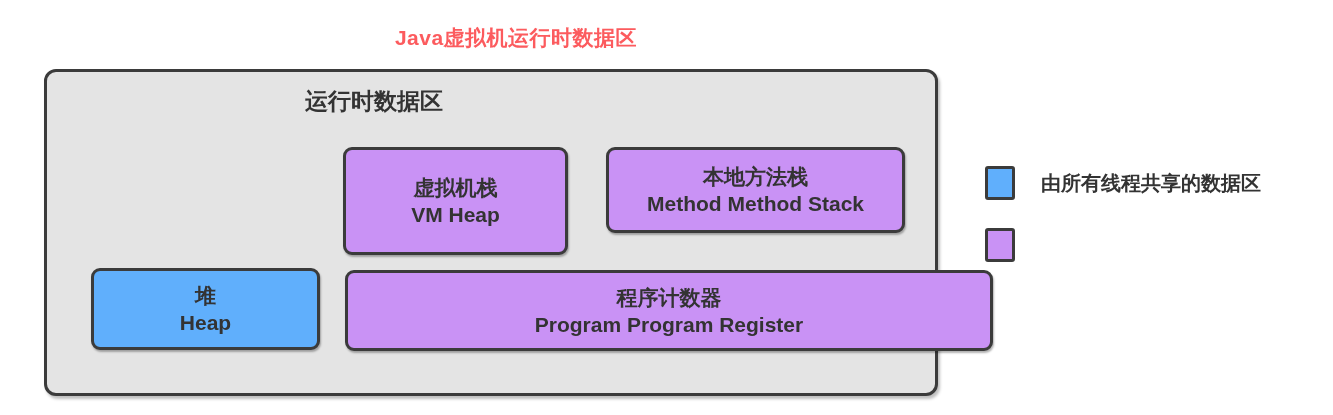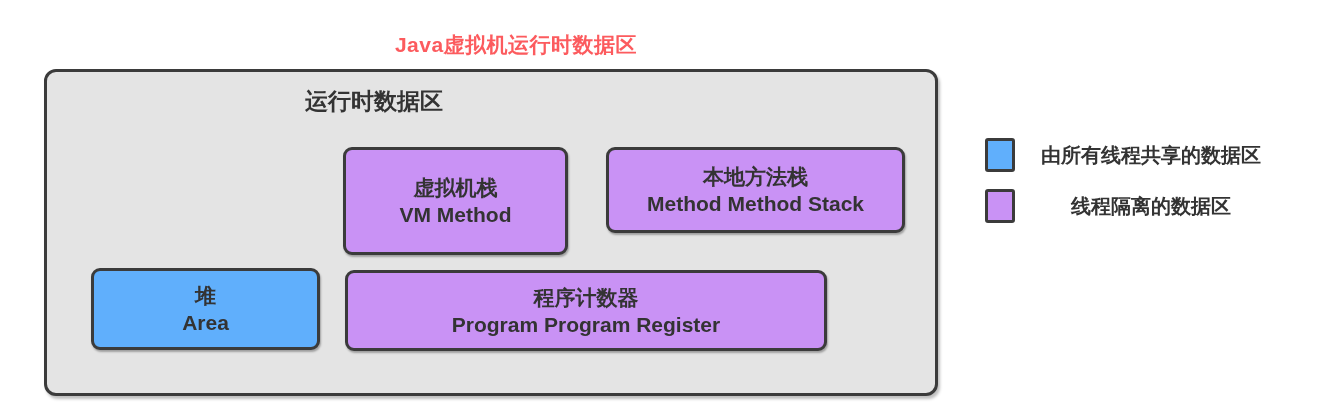--- a/index.html
+++ b/index.html
@@ -11,21 +11,21 @@
   .stage {
     position: relative;
     width: 1333px;
     height: 415px;
     background: #ffffff;
     overflow: hidden;
   }
   .diagram-title {
     position: absolute;
     left: 316px;
-    top: 31px;
+    top: 24px;
     width: 400px;
     text-align: center;
     font-size: 21px;
     font-weight: bold;
     color: var(--title, #FC5B5E);
     letter-spacing: 0.5px;
     white-space: nowrap;
   }
   .container-box {
     position: absolute;
@@ -67,31 +67,32 @@
     line-height: 27px;
     white-space: nowrap;
   }
   .type-shared   { background: var(--shared, #60AFFC); }
   .type-isolated { background: var(--isolated, #C992F5); }
 
   .box-method-area   { left: 36px;  top: 76px;  width: 223px; height: 84px; }
   .box-vm-stack      { left: 296px; top: 75px;  width: 225px; height: 108px; }
   .box-native-stack  { left: 559px; top: 75px;  width: 299px; height: 86px; justify-content: center; }
   .box-heap          { left: 44px;  top: 196px; width: 229px; height: 82px; }
-  .box-pc-register   { left: 298px; top: 198px; width: 482px; height: 81px; }
+  .box-pc-register   { left: 298px; top: 198px; width: 648px; height: 81px; }
 
   .legend {
     position: absolute;
     left: 985px;
     top: 138px;
   }
   .legend-item {
     display: flex;
     align-items: center;
     margin-bottom: 17px;
+    margin-top: 28px;
   }
   .legend-swatch {
     box-sizing: border-box;
     width: 30px;
     height: 34px;
     border: 3px solid var(--border, #3B3B3B);
     border-radius: 3px;
     flex: 0 0 auto;
   }
   .legend-label {
@@ -111,44 +112,43 @@
 
   <div class="diagram-title">Java虚拟机运行时数据区</div>
 
   <div class="container-box">
 
     <div class="container-title">运行时数据区</div>
 
 
     <div class="area-box type-isolated box-vm-stack">
       <span>虚拟机栈</span>
-      <span>VM Method</span>
+      <span>VM Heap</span>
     </div>
 
     <div class="area-box type-isolated box-native-stack">
       <span>本地方法栈</span>
       <span>Method Method Stack</span>
     </div>
 
     <div class="area-box type-shared box-heap">
       <span>堆</span>
-      <span>Area</span>
+      <span>Heap</span>
     </div>
 
     <div class="area-box type-isolated box-pc-register">
       <span>程序计数器</span>
       <span>Program Program Register</span>
     </div>
 
   </div>
 
   <div class="legend">
     <div class="legend-item">
       <span class="legend-swatch type-shared"></span>
       <span class="legend-label">由所有线程共享的数据区</span>
     </div>
     <div class="legend-item">
       <span class="legend-swatch type-isolated"></span>
-      <span class="legend-label">线程隔离的数据区</span>
     </div>
   </div>
 
 </div>
 
 </body></html>

